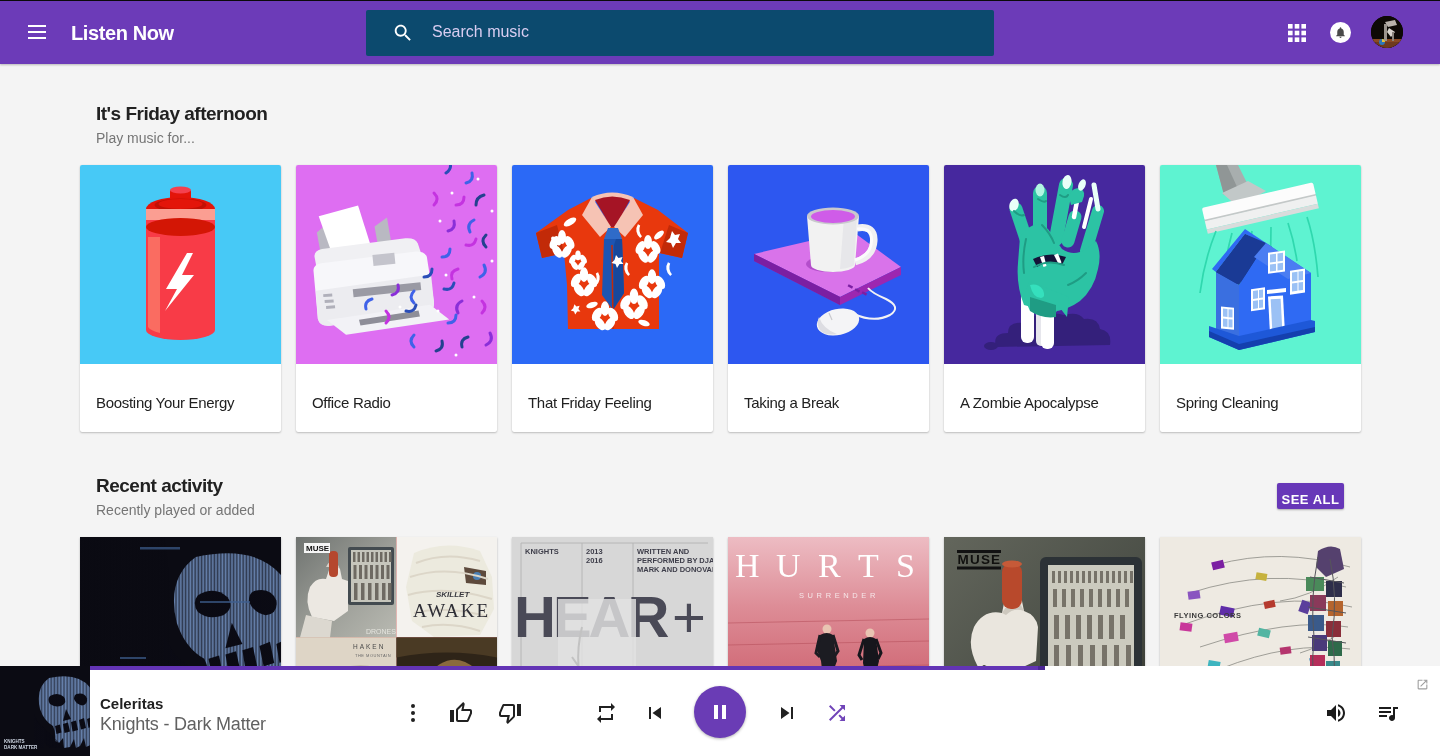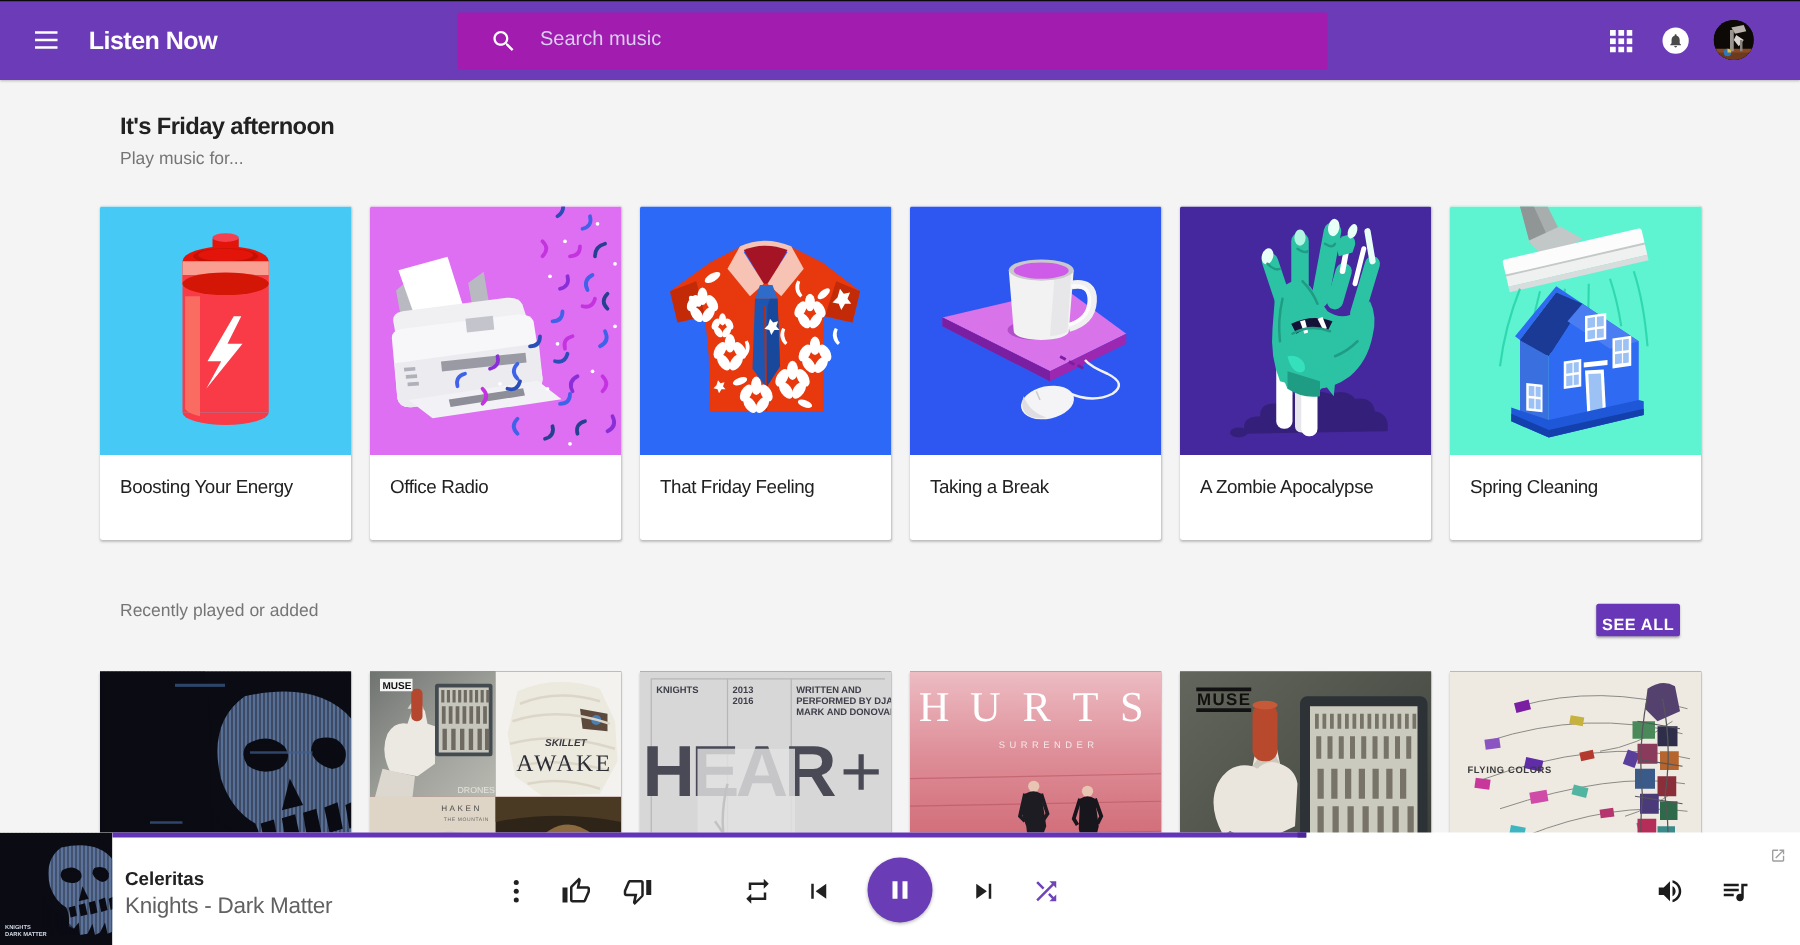--- a/index.html
+++ b/index.html
@@ -5,35 +5,35 @@
   * { box-sizing: border-box; margin: 0; padding: 0; }
   html,body { width:1440px; height:756px; overflow:hidden; }
   body { background:#f4f4f4; font-family:"Liberation Sans", sans-serif; position:relative; }
   .topline { position:absolute; top:0; left:0; width:1440px; height:1px; background:#0a0a0a; z-index:60; }
   
   header { position:absolute; top:0; left:0; width:1440px; height:64px; background:#6c3bb8; z-index:50;
            box-shadow:0 1px 2px rgba(0,0,0,0.25); }
   .burger { position:absolute; left:28px; top:25px; width:18px; height:14px; }
   .burger div { height:2px; background:#fff; margin-bottom:4px; }
   .appname { position:absolute; left:71px; top:22px; color:#fff; font-size:20px; font-weight:bold; letter-spacing:-0.4px; }
-  .search { position:absolute; left:366px; top:10px; width:696px; height:46px; background:#a21caf; border-radius:2px;padding-left:36px; }
+  .search { position:absolute; left:366px; top:10px; width:628px; height:46px; background:#0c4a6e; border-radius:2px;padding-left:36px; }
   .search svg { position:absolute; left:26px; top:12px; }
   .search .ph { position:absolute; left:66px; top:13px; font-size:16px; color:#d9cdf1; }
   .grid9 { position:absolute; left:1288px; top:24px; }
   .bellc { position:absolute; left:1330px; top:22px; width:21px; height:21px; border-radius:50%; background:#fff; }
   .bellc svg { position:absolute; left:4px; top:4px; }
   .avatar { position:absolute; left:1371px; top:16px; width:32px; height:32px; border-radius:50%; overflow:hidden; background:#0c0805; }
   
   .sec1 { position:absolute; left:80px; top:64px; width:1281px; }
-  .h1 { margin:27px 0 0 16px; font-size:19px; font-weight:bold; color:#212121; letter-spacing:-0.5px; }
+  .h1 { margin:39px 0 0 16px; font-size:19px; font-weight:bold; color:#212121; letter-spacing:-0.5px; }
   .sub { margin:5px 0 0 16px; font-size:14px; color:#757575; }
   .cards { position:absolute; left:0; top:101px; display:flex; gap:15px; }
   .card { width:201px; height:267px; background:#fff; border-radius:2px; box-shadow:0 1px 2px rgba(0,0,0,0.22), 0 0 1px rgba(0,0,0,0.12); overflow:hidden; }
   .card .art { width:201px; height:199px; position:relative; overflow:hidden; }
-  .card .cap { padding:17px 16px 0; font-size:15px; color:#212121; letter-spacing:-0.3px; }
+  .card .cap { padding:30px 16px 0; font-size:15px; color:#212121; letter-spacing:-0.3px; }
   .sec2 { position:absolute; left:80px; top:475px; width:1281px; }
   .seeall { position:absolute; left:1197px; top:8px; width:67px; height:26px; background:#6737b8; color:#fff;
             font-size:13px; font-weight:bold; letter-spacing:0.5px; border-radius:2px; text-align:center; line-height:33px;
             box-shadow:0 1px 2px rgba(0,0,0,0.3); }
   .albums { position:absolute; left:0; top:62px; display:flex; gap:15px; }
   .album { width:201px; height:201px; position:relative; overflow:hidden; background:#ef4444; box-shadow:0 1px 2px rgba(0,0,0,0.25); }
   
   .player { position:absolute; left:0; bottom:0; width:1440px; height:90px; background:#fff; z-index:55; }
   .thumb { position:absolute; left:0; top:0; width:90px; height:90px; overflow:hidden; }
   .prog { position:absolute; left:90px; top:0; width:955px; height:4px; background:#6334b5; }
@@ -355,20 +355,21 @@
         <path d="M49 161 L49 172 L79 185 L155 167 L155 156 L151 155 L79 171 Z" fill="#1e58d8"></path>
         <path d="M49 172 L79 185 L155 167 L155 162 L79 179 L49 166 Z" fill="#1440ae"></path>
       </svg>
     </div>
         <div class="cap">Spring Cleaning</div>
       </div>
   </div>
 </div>
 
 <div class="sec2">
+  <div class="h1" style="margin-top:0">Recent activity</div>
   <div class="sub">Recently played or added</div>
   <div class="seeall">SEE ALL</div>
   <div class="albums">
     <div class="album" id="alb1">
       <svg width="201" height="201" viewBox="0 0 201 201">
         <defs>
           <g id="skull">
             <path d="M30 0 Q95 -14 118 28 Q130 52 122 76 Q118 88 122 98 L118 132 L104 138 L100 120 L92 136 L84 140 L80 122 L72 138 L60 140 L58 120 L50 130 L42 126 Q44 108 38 96 Q20 86 12 62 Q2 20 30 0 Z" fill="#7898ca"></path>
             <path d="M32 36 Q48 27 60 38 Q67 48 56 55 Q42 60 32 52 Q26 43 32 36 Z" fill="#0a0a14"></path>
             <path d="M85 32 Q101 28 106 41 Q108 53 96 55 Q84 52 80 42 Q80 34 85 32 Z" fill="#0a0a14"></path>

